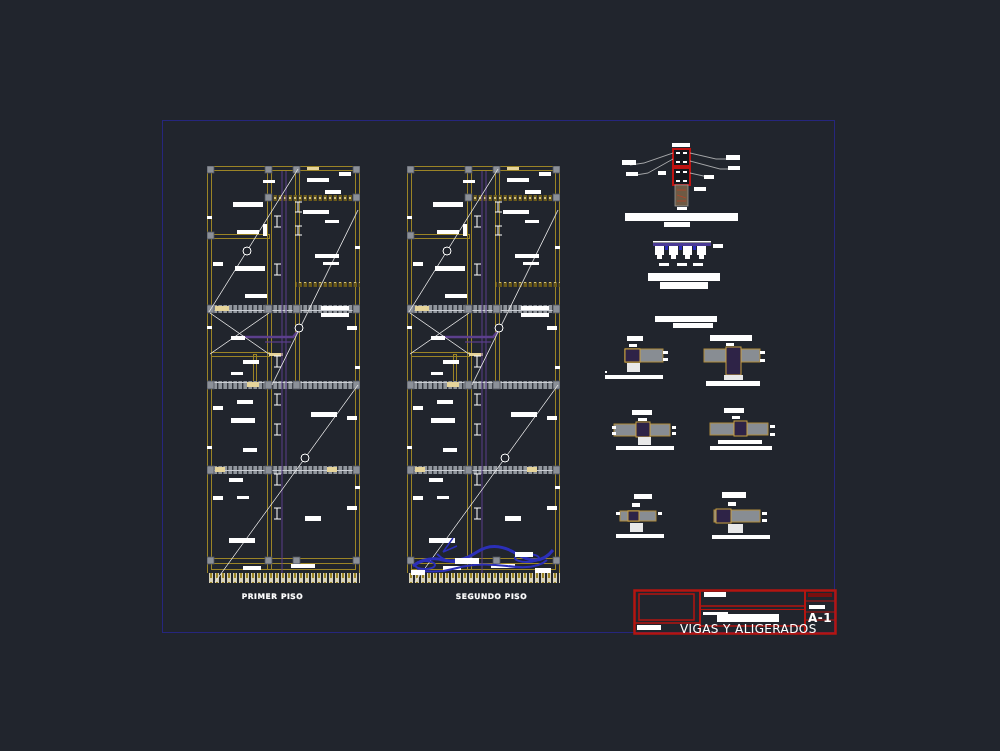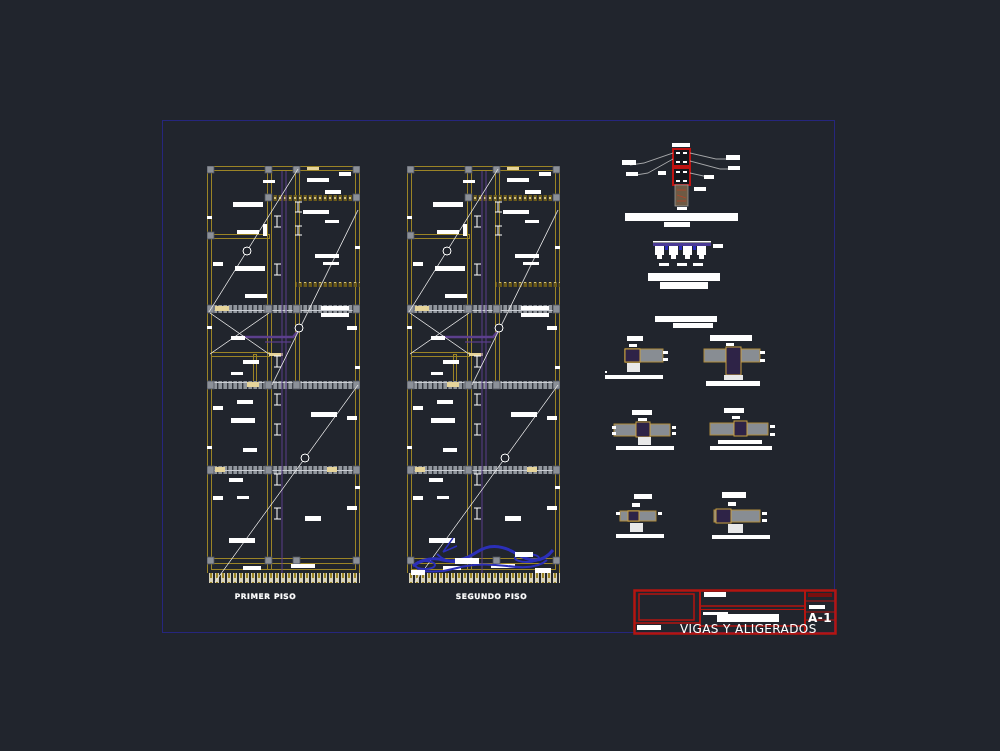--- a/index.html
+++ b/index.html
@@ -204,21 +204,21 @@
       <ellipse cx="120" cy="392" rx="12" ry="4" stroke-width="2"></ellipse>
     </g>
     <g fill="#ffffff">
       <rect x="48" y="392" width="24" height="6"></rect>
         <rect x="108" y="386" width="18" height="5"></rect>
       <rect x="4" y="404" width="14" height="5"></rect>
         <rect x="128" y="402" width="16" height="5"></rect>
     </g>
   </svg>
 
-  <div class="plan-label" style="left:189px;top:592px">PRIMER PISO</div>
+  <div class="plan-label" style="left:196px;top:592px">PRIMER PISO</div>
   <div class="plan-label" style="left:415px;top:592px">SEGUNDO PISO</div>
 
   <svg class="abs" style="left:620px;top:143px" width="125" height="92" viewBox="0 0 125 92">
     <g fill="#14161c" stroke="#c01210" stroke-width="2">
       <rect x="53" y="6" width="17" height="17"></rect>
       <rect x="53" y="25" width="17" height="17"></rect>
     </g>
     <g fill="#ffffff">
       <rect x="56" y="9" width="4" height="2"></rect>
         <rect x="63" y="9" width="4" height="2"></rect>

